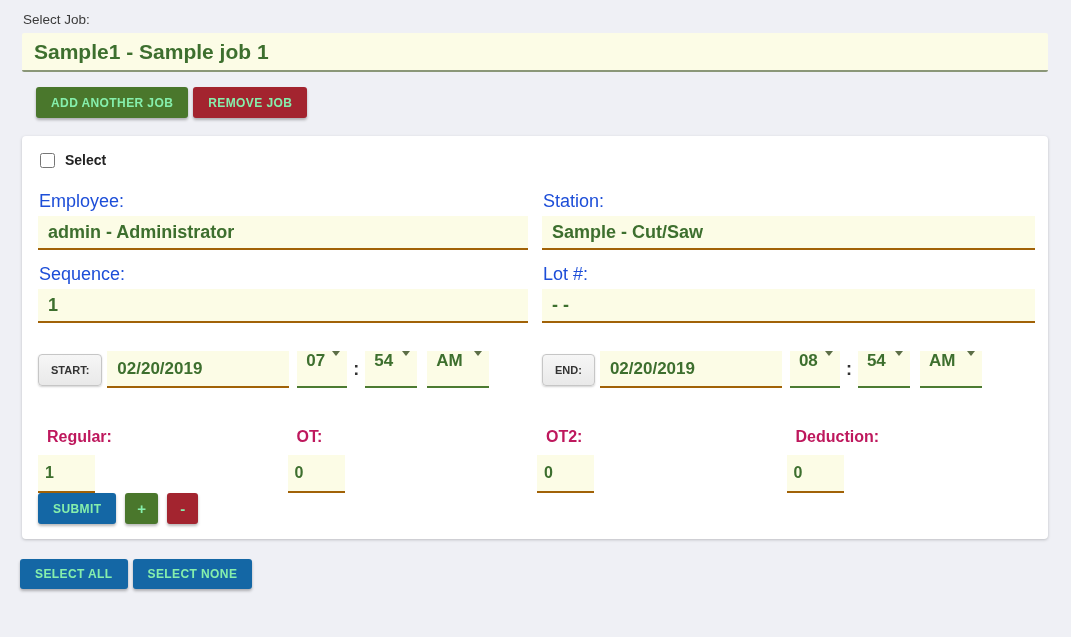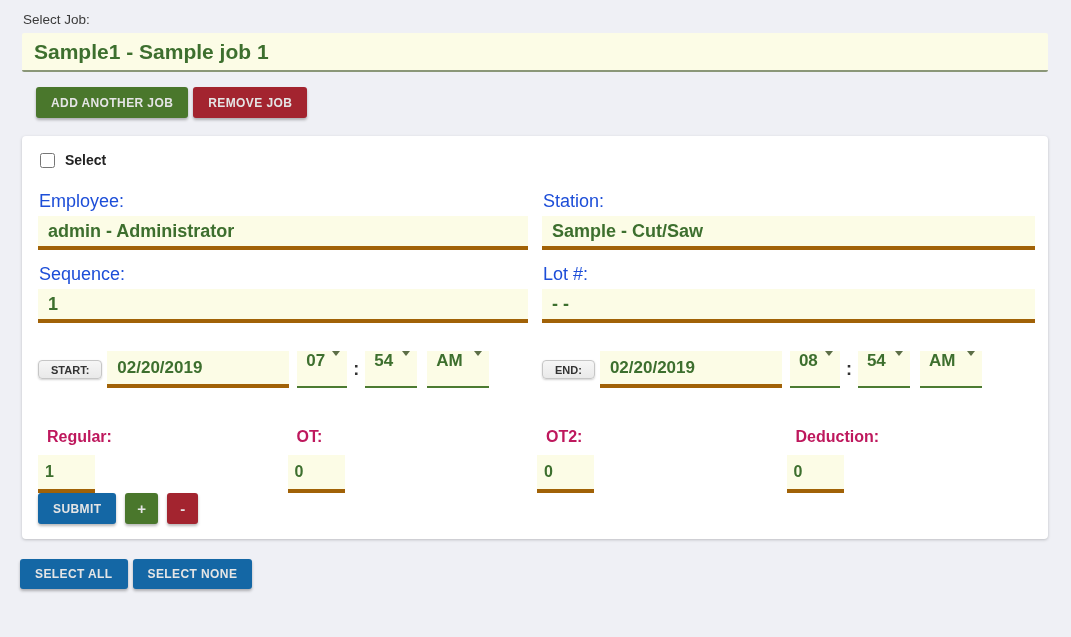--- a/index.html
+++ b/index.html
@@ -23,21 +23,21 @@
     padding:0 12px;
     font-size:21px; font-weight:bold; color:#3d6f2e;
     cursor:pointer;
   }
   .job-actions { margin:15px 0 18px 14px; display:flex; gap:5px; }
 
   .btn {
     border:none; border-radius:3px;
     font-family:"Liberation Sans", sans-serif;
     font-size:12px; font-weight:bold; letter-spacing:.4px;
-    color:#e5e5e5; height:31px; padding:0 15px;
+    color:#86efac; height:31px; padding:0 15px;
     box-shadow:0 2px 3px rgba(0,0,0,.28);
     cursor:pointer; display:inline-flex; align-items:center; justify-content:center;
   }
   .btn-green { background:#4a772c; }
   .btn-red   { background:#a3242f; }
   .btn-blue  { background:#1467a5; }
   .btn-sq    { width:33px; padding:0; font-size:15px; }
 
   
   .card {
@@ -48,31 +48,31 @@
   .select-row { display:flex; align-items:center; gap:10px; margin:0 0 23px 2px; }
   .select-row input[type=checkbox] { width:15px; height:15px; cursor:pointer; }
   .select-row .cb-label { font-size:14px; font-weight:600; color:#222; }
 
   .fields-grid {
     display:grid; grid-template-columns:490px 493px;
     column-gap:14px; row-gap:14px;
   }
   .fgroup .flabel { display:block; font-size:18px; color:#1d4ed8; margin:0 0 4px 1px; }
   .yellow-input {
-    background:#fcfce6; border:none; border-bottom:4px solid #a16207;
+    background:#fcfce6; border:none; border-bottom:2px solid #a16207;
     font-family:"Liberation Sans", sans-serif;
     font-size:18px; font-weight:bold; color:#3d6f2e;
   }
   .fgroup .yellow-input { width:100%; height:34px; padding:0 0 0 10px; }
 
   
   .time-grid { display:grid; grid-template-columns:490px 493px; column-gap:14px; margin-top:28px; }
   .time-row { display:flex; align-items:center; }
   .chip-btn {
-    height:19px; padding:0 12px; margin-right:5px;
+    height:32px; padding:0 12px; margin-right:5px;
     background:linear-gradient(#f6f6f6,#e9e9e9);
     border:1px solid #c6c6c6; border-radius:4px;
     font-family:"Liberation Sans", sans-serif;
     font-size:11px; font-weight:bold; color:#333;
     box-shadow:0 1px 2px rgba(0,0,0,.18);
     cursor:pointer;
   }
   .date-input { width:182px; height:37px; padding-left:10px; font-size:17px; margin-right:8px; }
   .tselect {
     height:37px; background:#fcfce6; border-bottom:2px solid #4c7b31;

